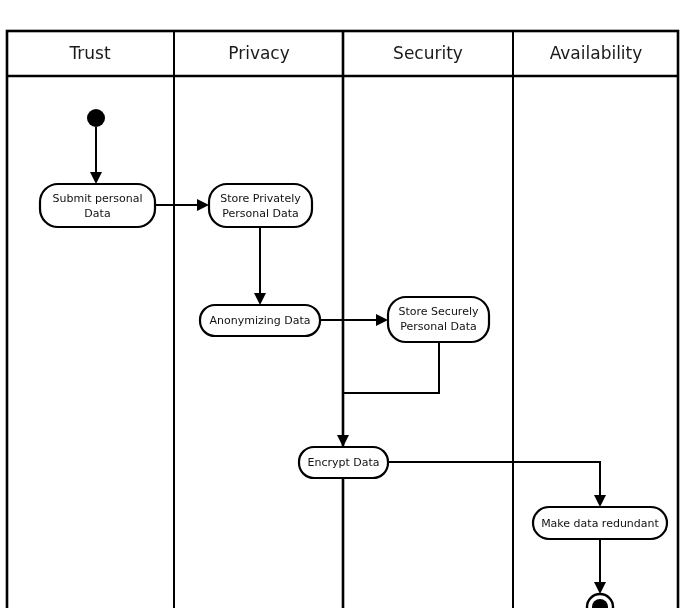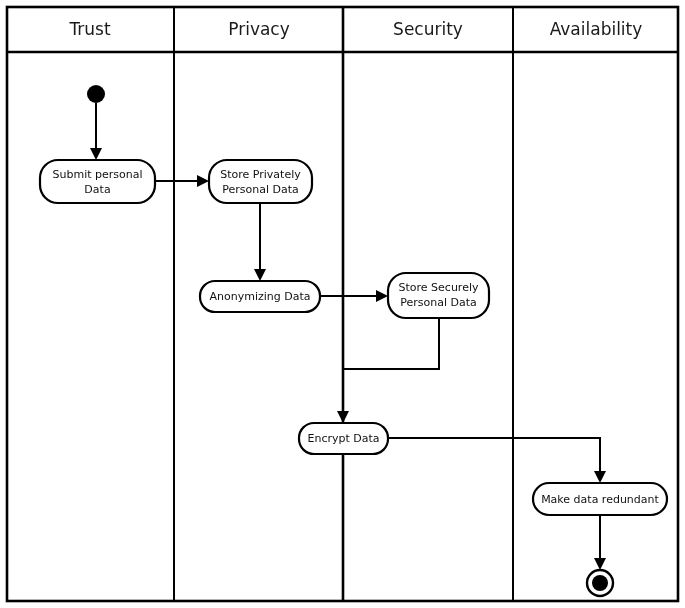--- a/index.html
+++ b/index.html
@@ -12,20 +12,21 @@
     font-family: "DejaVu Sans", sans-serif;
     width: 685px;
     height: 608px;
     overflow: hidden;
   }
   #diagram-root {
     position: relative;
     width: 685px;
     height: 452px;
     background: #ffffff;
+    margin-top: 24px;
   }
   svg#activity-diagram {
     display: block;
     width: 685px;
     height: 608px;
     background: #ffffff;
   }
   .lane-frame {
     fill: none;
     stroke: #000000;

